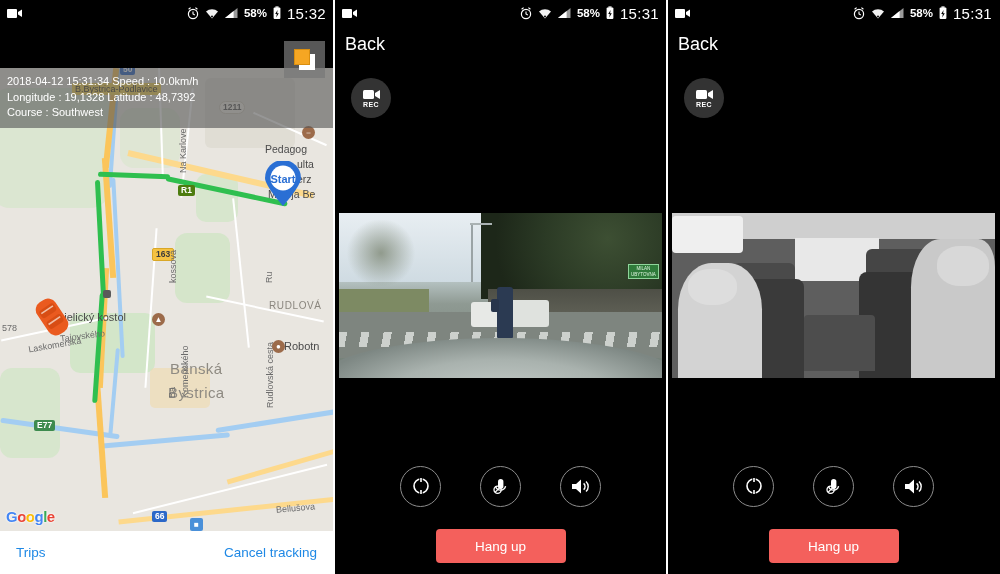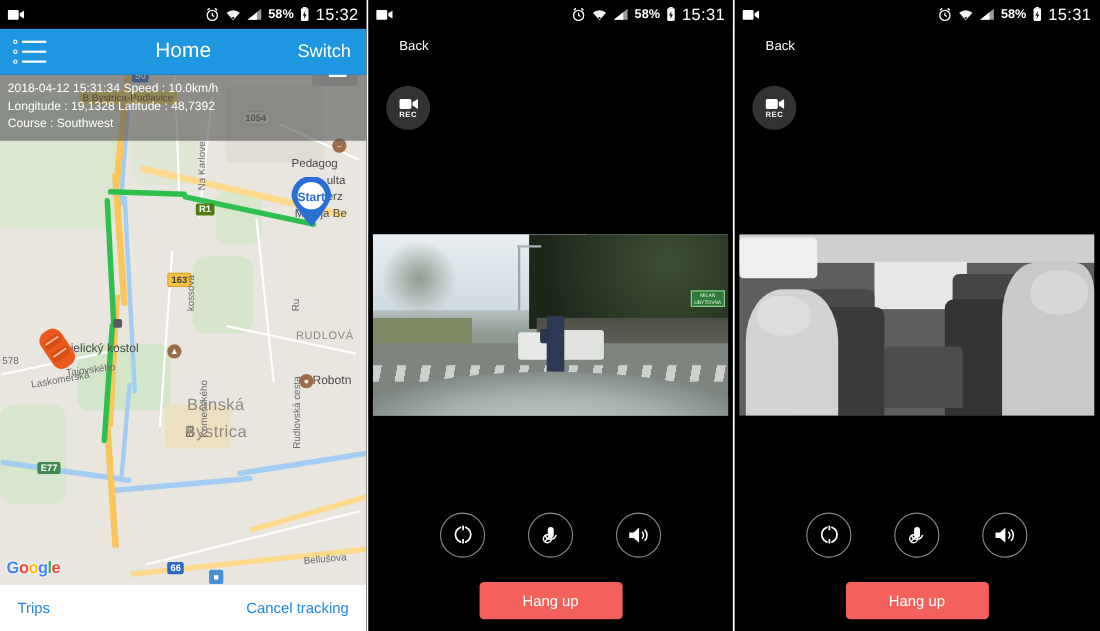--- a/index.html
+++ b/index.html
@@ -111,21 +111,21 @@
   .g1{color:#4285f4}.g2{color:#ea4335}.g3{color:#fbbc05}.g4{color:#4285f4}.g5{color:#34a853}.g6{color:#ea4335}
 
   .bottombar {
     position: absolute; bottom: 0; left: 0; width: 333px; height: 43px;
     background: #fff; display: flex; align-items: center; z-index: 25;
   }
   .bottombar .bb-left { color: #1e88e5; font-size: 13.5px; margin-left: 16px; }
   .bottombar .bb-right { color: #1e88e5; font-size: 13.5px; margin-left: auto; margin-right: 16px; }
 
   
-  .back-label { position: absolute; top: 34px; left: 28px; color: #fff; font-size: 12px; }
+  .back-label { position: absolute; top: 34px; left: 10px; color: #fff; font-size: 18px; }
   .rec-btn {
     position: absolute; top: 78px; left: 16px; width: 40px; height: 40px; border-radius: 50%;
     background: #333; display: flex; flex-direction: column; align-items: center; justify-content: center; gap: 1px;
   }
   .rec-btn .rec-txt { color: #fff; font-size: 7px; font-weight: 700; letter-spacing: .4px; }
 
   .video-wrap { position: absolute; left: 0; width: 100%; }
   .video-outside { top: 210px; height: 171px; background: #000; }
   .video-inside  { top: 210px; height: 171px; background: #000; }
   .video-frame { position: absolute; left: 4px; right: 4px; top: 3px; bottom: 3px; overflow: hidden; }
@@ -226,40 +226,20 @@
           <svg width="10" height="14" viewBox="0 0 10 14">
               <rect x="1.6" y="1.6" width="6.8" height="11.4" rx="1" fill="#fff"></rect>
               <rect x="3.4" y=".4" width="3.2" height="1.4" fill="#fff"></rect>
               <path d="M5.6 4 L3.2 8 L4.8 8 L4.2 11.4 L6.8 7.2 L5.1 7.2 Z" fill="#000"></path>
             </svg>
         </span>
         <span class="sb-time">15:32</span>
       </div>
     </div>
 
-    <div class="appbar">
-      <div class="menu-btn">
-        <div class="menu-lines">
-          <div class="menu-row">
-              <div class="menu-dot"></div>
-              <div class="menu-bar"></div>
-            </div>
-          <div class="menu-row">
-              <div class="menu-dot"></div>
-              <div class="menu-bar"></div>
-            </div>
-          <div class="menu-row">
-              <div class="menu-dot"></div>
-              <div class="menu-bar"></div>
-            </div>
-        </div>
-      </div>
-      <div class="appbar-title">Home</div>
-      <div class="appbar-action">Switch</div>
-    </div>
 
     <div class="map">
       <div class="map-inner">
 
         <div class="m-patch grey-block" style="left:0;top:0;width:333px;height:463px;background:#e9e6e0;"></div>
         <div class="m-patch green" style="left:-10px;top:20px;width:120px;height:120px;opacity:.55;border-radius:20px;"></div>
         <div class="m-patch green" style="left:120px;top:40px;width:60px;height:60px;opacity:.4;border-radius:14px;"></div>
         <div class="m-patch green" style="left:175px;top:165px;width:55px;height:70px;opacity:.8;border-radius:12px;"></div>
         <div class="m-patch green" style="left:70px;top:245px;width:85px;height:60px;opacity:.85;border-radius:10px;"></div>
         <div class="m-patch green" style="left:0;top:300px;width:60px;height:90px;opacity:.7;border-radius:12px;"></div>
@@ -289,21 +269,21 @@
         <div class="road" style="left:205px;top:240px;width:120px;height:2px;transform:rotate(12deg);"></div>
         <div class="road" style="left:250px;top:60px;width:80px;height:2px;transform:rotate(24deg);"></div>
         <div class="road" style="left:130px;top:420px;width:200px;height:2px;transform:rotate(-14deg);"></div>
 
         <div class="route" style="left:98px;top:112px;width:5px;height:118px;transform:rotate(-3deg);"></div>
         <div class="route" style="left:96px;top:225px;width:5px;height:110px;transform:rotate(4deg);"></div>
         <div class="route" style="left:98px;top:105px;width:72px;height:5px;transform:rotate(2deg);"></div>
         <div class="route" style="left:166px;top:108px;width:124px;height:5px;transform:rotate(12deg);transform-origin:left center;"></div>
 
         <div class="shield shield-blue" style="left:120px;top:-4px;">50</div>
-        <div class="shield shield-oval" style="left:219px;top:33px;">1054</div>
+        <div class="shield shield-oval" style="left:219px;top:33px;">1211</div>
         <div class="shield shield-red" style="left:178px;top:117px;">R1</div>
         <div class="shield shield-yellow" style="left:104px;top:180px;margin-left:48px;">163</div>
         <div class="shield shield-green" style="left:34px;top:352px;">E77</div>
         <div class="shield shield-blue" style="left:152px;top:443px;">66</div>
         <div class="mlabel" style="left:2px;top:255px;">578</div>
 
         <div class="mlabel mlabel-hl" style="left:72px;top:15px;text-align:center;">B.Bystrica-Podlavice</div>
         <div class="mlabel rot-v" style="left:178px;top:105px;">Na Karlove</div>
         <div class="mlabel rot-v" style="left:180px;top:330px;">Komenského</div>
         <div class="mlabel" style="left:28px;top:272px;transform:rotate(-10deg);">Laskomerská</div>

